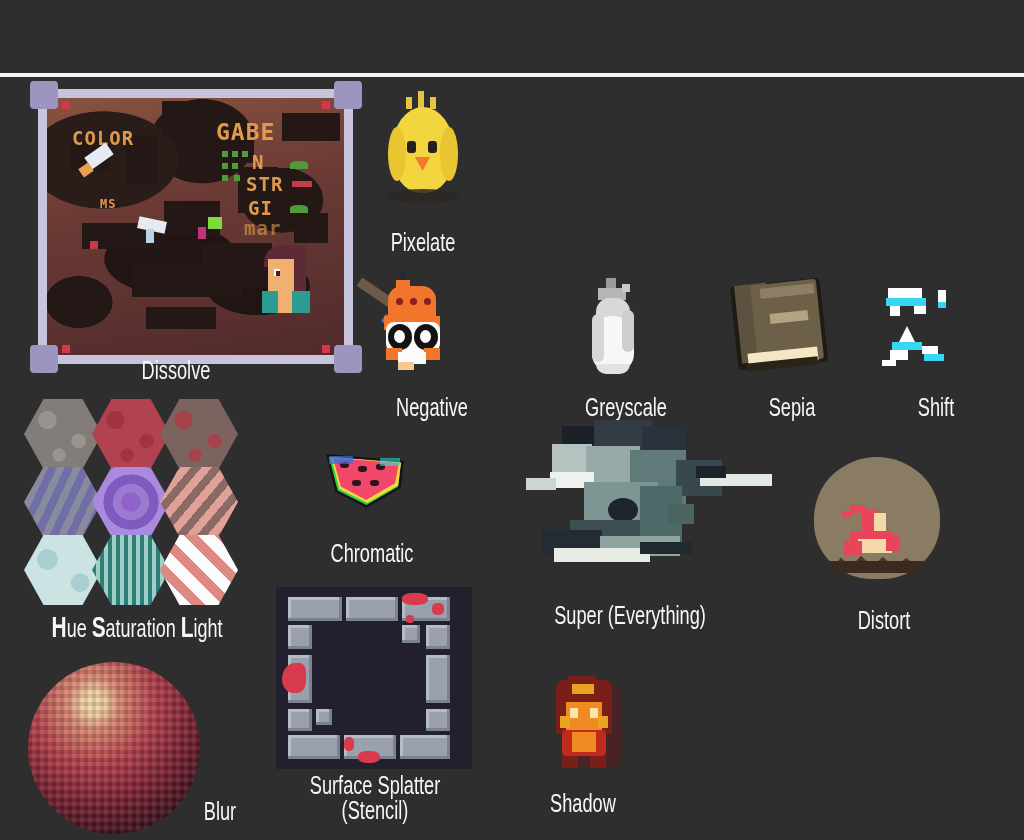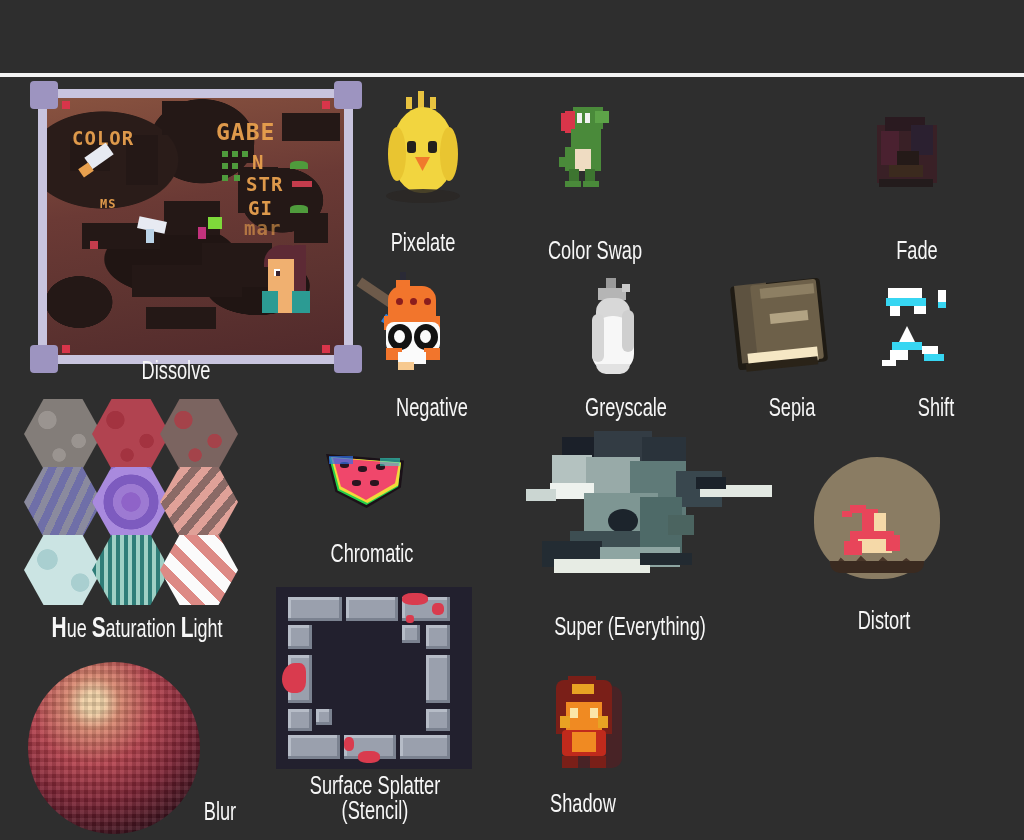--- a/index.html
+++ b/index.html
@@ -230,54 +230,22 @@
         <div class="px" style="left:18px;top:40px;width:18px;height:54px;background:#e9c531;border-radius:50%;"></div>
         <div class="px" style="left:70px;top:40px;width:18px;height:54px;background:#e9c531;border-radius:50%;"></div>
         <div class="px" style="left:37px;top:54px;width:9px;height:12px;background:#23201c;border-radius:3px;"></div>
         <div class="px" style="left:58px;top:54px;width:9px;height:12px;background:#23201c;border-radius:3px;"></div>
         <div class="px" style="left:45px;top:70px;width:15px;height:14px;background:#f07a2c;clip-path:polygon(0 0,100% 0,50% 100%);"></div>
         <div class="px" style="left:16px;top:102px;width:74px;height:14px;background:#2a2724;border-radius:50%;opacity:.85;"></div>
       </div>
       <div class="label" style="left:-27px; top:142px; width:160px;">Pixelate</div>
     </div>
 
-    <div class="item" style="left:525px; top:18px; width:146px; height:180px;">
-      <div class="thumb" style="position:absolute; left:0; top:0; width:146px; height:130px;">
-        <div class="px" style="left:48px;top:12px;width:30px;height:22px;background:#4a8a3a;"></div>
-        <div class="px" style="left:70px;top:16px;width:14px;height:12px;background:#5da348;"></div>
-        <div class="px" style="left:40px;top:16px;width:10px;height:22px;background:#d8354a;"></div>
-        <div class="px" style="left:36px;top:18px;width:6px;height:18px;background:#d8354a;"></div>
-        <div class="px" style="left:52px;top:18px;width:5px;height:10px;background:#f2f2f2;"></div>
-        <div class="px" style="left:60px;top:18px;width:5px;height:10px;background:#f2f2f2;"></div>
-        <div class="px" style="left:46px;top:34px;width:30px;height:22px;background:#4a8a3a;"></div>
-        <div class="px" style="left:46px;top:54px;width:26px;height:22px;background:#efdcc2;"></div>
-        <div class="px" style="left:40px;top:52px;width:10px;height:24px;background:#4a8a3a;"></div>
-        <div class="px" style="left:66px;top:52px;width:10px;height:24px;background:#4a8a3a;"></div>
-        <div class="px" style="left:34px;top:62px;width:12px;height:10px;background:#4a8a3a;"></div>
-        <div class="px" style="left:44px;top:74px;width:10px;height:14px;background:#3d7530;"></div>
-        <div class="px" style="left:60px;top:74px;width:10px;height:14px;background:#3d7530;"></div>
-        <div class="px" style="left:40px;top:86px;width:16px;height:6px;background:#4a8a3a;"></div>
-        <div class="px" style="left:58px;top:86px;width:16px;height:6px;background:#4a8a3a;"></div>
-      </div>
-      <div class="label" style="left:-30px; top:142px; width:200px;">Color Swap</div>
-    </div>
-
-
-    <div class="item" style="left:845px; top:18px; width:146px; height:180px;">
-      <div class="thumb" style="position:absolute; left:0; top:0; width:146px; height:130px;">
-        <div class="px" style="left:32px;top:30px;width:60px;height:58px;background:#3a2026;opacity:.95;"></div>
-        <div class="px" style="left:40px;top:22px;width:40px;height:14px;background:#2a1a20;"></div>
-        <div class="px" style="left:36px;top:36px;width:18px;height:34px;background:#4a2130;"></div>
-        <div class="px" style="left:66px;top:30px;width:22px;height:30px;background:#2b2030;"></div>
-        <div class="px" style="left:52px;top:56px;width:22px;height:14px;background:#241a18;"></div>
-        <div class="px" style="left:44px;top:70px;width:34px;height:12px;background:#3b2a1e;"></div>
-        <div class="px" style="left:34px;top:84px;width:54px;height:8px;background:#231b1c;"></div>
-      </div>
-      <div class="label" style="left:-18px; top:142px; width:180px;">Fade</div>
-    </div>
+
+
 
     <div class="item" style="left:358px; top:195px; width:146px; height:160px;">
       <div class="thumb" style="position:absolute; left:0; top:0; width:146px; height:120px;">
 
         <div class="px" style="left:-4px;top:22px;width:62px;height:10px;background:#6d5a4a;transform:rotate(34deg);"></div>
         <div class="px" style="left:24px;top:46px;width:18px;height:9px;background:#2f7fd8;transform:rotate(34deg);"></div>
         <div class="px" style="left:38px;top:60px;width:14px;height:8px;background:#2f7fd8;transform:rotate(34deg);"></div>
 
         <div class="px" style="left:42px;top:0px;width:6px;height:14px;background:#2a2a36;"></div>
         <div class="px" style="left:38px;top:8px;width:14px;height:10px;background:#f2752c;"></div>
@@ -399,21 +367,21 @@
         <div class="px" style="left:62px;top:24px;width:9px;height:6px;background:#2a1420;border-radius:40%;"></div>
         <div class="px" style="left:80px;top:22px;width:9px;height:6px;background:#2a1420;border-radius:40%;"></div>
         <div class="px" style="left:56px;top:38px;width:9px;height:6px;background:#2a1420;border-radius:40%;"></div>
         <div class="px" style="left:74px;top:38px;width:9px;height:6px;background:#2a1420;border-radius:40%;"></div>
         <div class="px" style="left:33px;top:14px;width:24px;height:8px;background:#2f6fe8;opacity:.7;"></div>
         <div class="px" style="left:84px;top:16px;width:20px;height:8px;background:#2fe8d4;opacity:.55;"></div>
       </div>
       <div class="label" style="left:-34px; top:98px; width:220px;">Chromatic</div>
     </div>
 
-    <div class="item" style="left:490px; top:354px; width:280px; height:220px;">
+    <div class="item" style="left:490px; top:343px; width:280px; height:220px;">
       <div class="thumb" style="position:absolute; left:0; top:0; width:280px; height:180px;">
         <div class="px" style="left:72px;top:6px;width:42px;height:32px;background:#1b2029;"></div>
         <div class="px" style="left:104px;top:0px;width:58px;height:36px;background:#333c44;"></div>
         <div class="px" style="left:152px;top:6px;width:44px;height:46px;background:#2a333b;"></div>
         <div class="px" style="left:62px;top:24px;width:40px;height:40px;background:#b4c2c0;"></div>
         <div class="px" style="left:96px;top:26px;width:54px;height:54px;background:#98aaa8;"></div>
         <div class="px" style="left:140px;top:30px;width:56px;height:62px;background:#5f7a78;"></div>
         <div class="px" style="left:186px;top:40px;width:46px;height:36px;background:#39474e;"></div>
         <div class="px" style="left:210px;top:54px;width:72px;height:12px;background:#e2e8e2;"></div>
         <div class="px" style="left:206px;top:46px;width:30px;height:12px;background:#1b222a;"></div>

